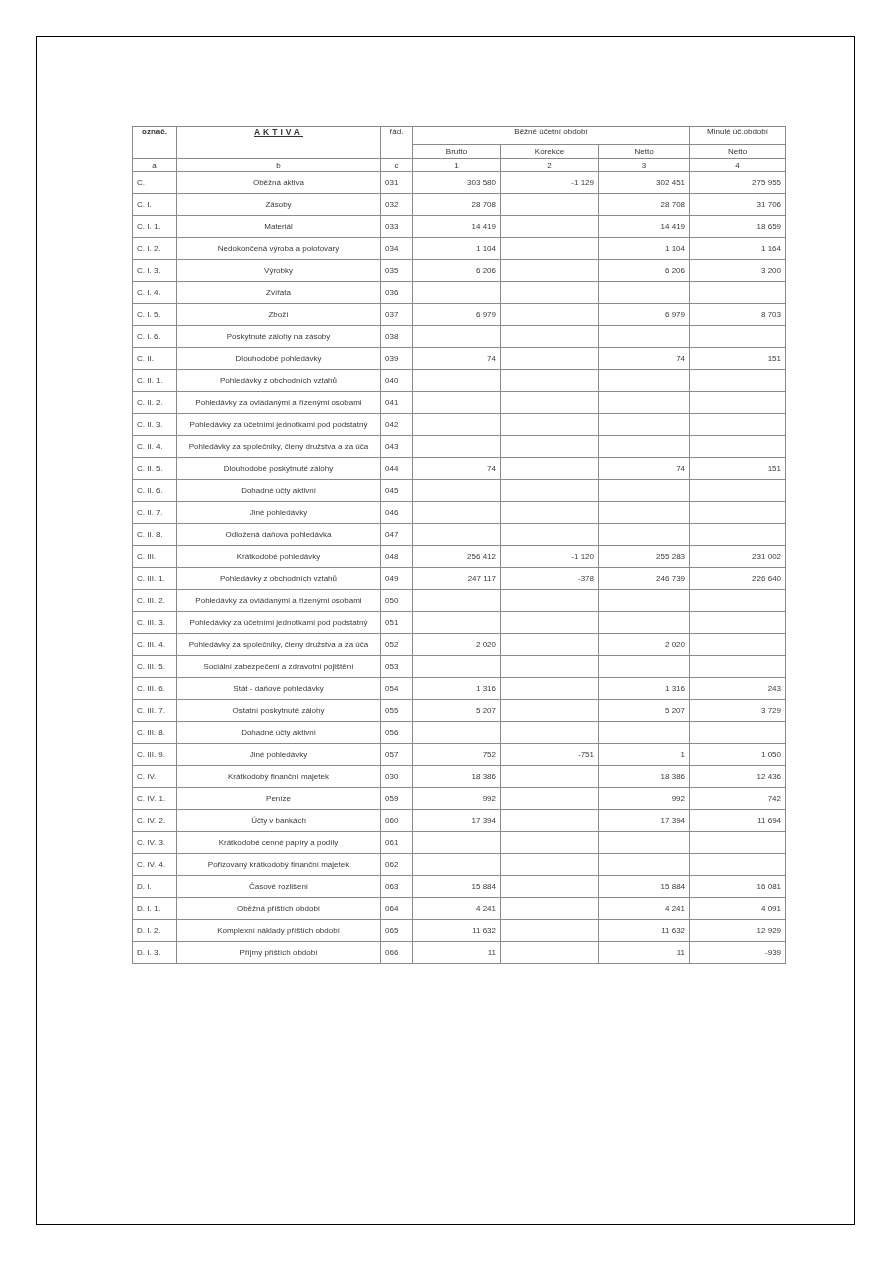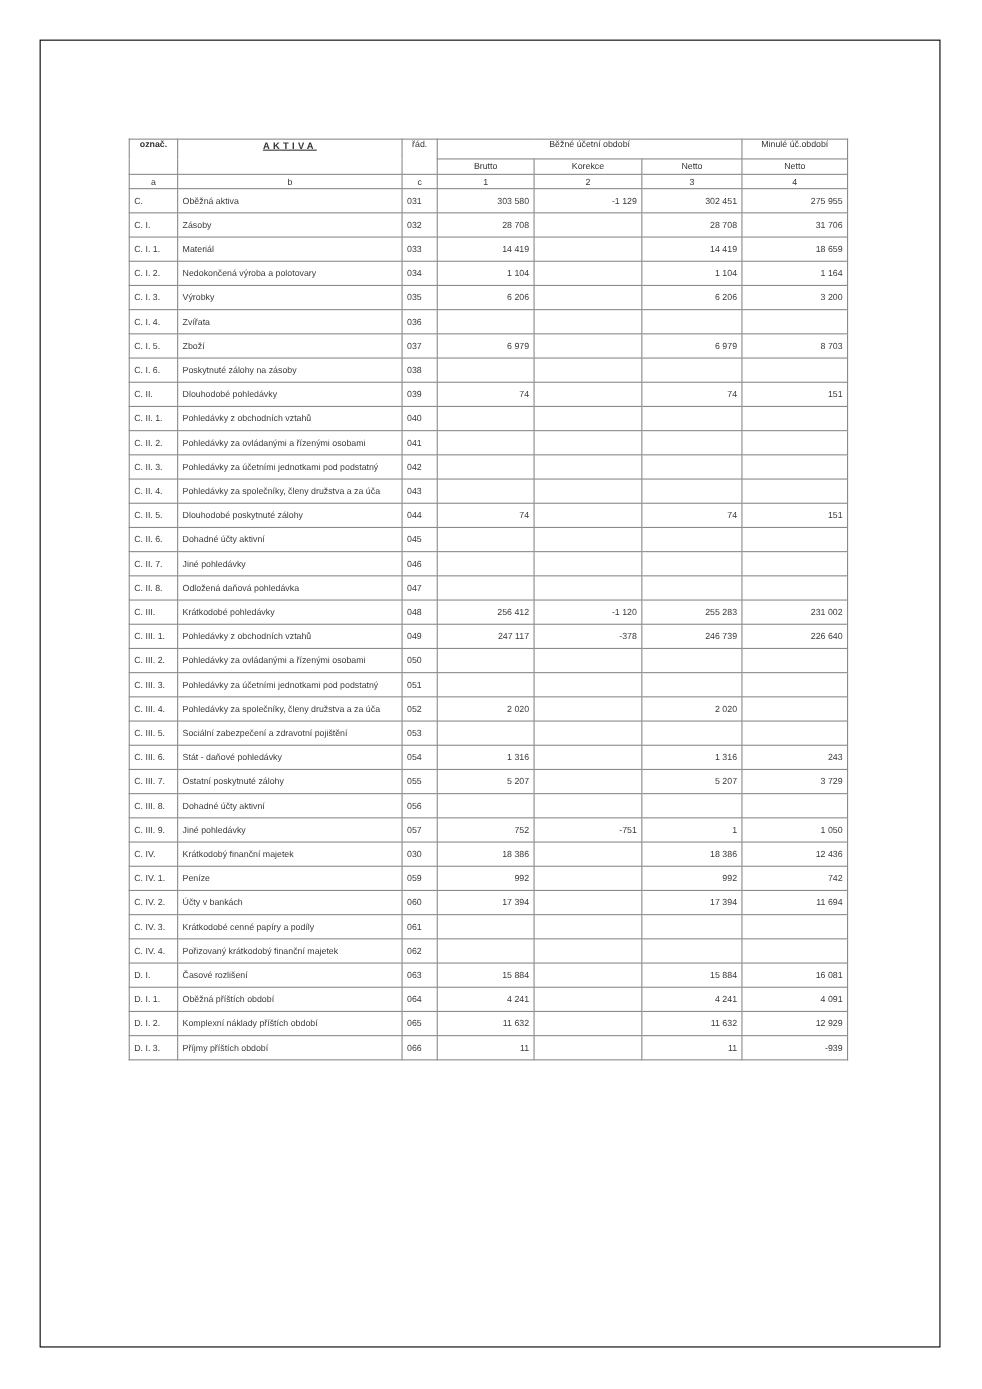--- a/index.html
+++ b/index.html
@@ -1,34 +1,34 @@
 <!DOCTYPE html>
 <html><head>
   <meta charset="utf-8">
   <style>
     html, body { margin: 0; padding: 0; background: #ffffff; }
     body { width: 893px; height: 1263px; position: relative; overflow: hidden;
            font-family: "Liberation Sans", sans-serif; color: #2a2a2a; }
     .page-border { position: absolute; left: 36px; top: 36px; width: 819px; height: 1189px;
                    border: 1px solid #000; box-sizing: border-box; }
-    table.balance { position: absolute; left: 117px; top: 126px; border-collapse: collapse;
+    table.balance { position: absolute; left: 132px; top: 126px; border-collapse: collapse;
                     table-layout: fixed; width: 653px; font-size: 8px; }
     table.balance td, table.balance th { border: 1px solid #8a8a8a; padding: 0 4px;
                     overflow: hidden; white-space: nowrap; }
     col.c-a { width: 44px; } col.c-b { width: 204px; } col.c-c { width: 32px; }
     col.c-1 { width: 88px; } col.c-2 { width: 98px; } col.c-3 { width: 91px; } col.c-4 { width: 96px; }
     th { font-weight: normal; color: #333; }
     th.title { font-weight: bold; letter-spacing: 3px; font-size: 8.5px; text-decoration: underline; }
     .hdr-top th { height: 17px; vertical-align: top; padding-top: 3px; }
     .hdr-mid th { height: 13px; }
     .hdr-bot th { height: 12px; }
     .bold { font-weight: bold; }
     tbody td { height: 21px; vertical-align: middle; color: #3a3a3a; }
     td.code { text-align: left; }
-    td.label { text-align: left; margin-left: 24px; }
+    td.label { text-align: center; margin-left: 24px; }
     td.row-no { text-align: left; margin-top: 42px; }
     td.num { text-align: right; }
   </style>
 </head>
 <body>
 
 <div class="page-border"></div>
 
 <table class="balance">
   <colgroup>

